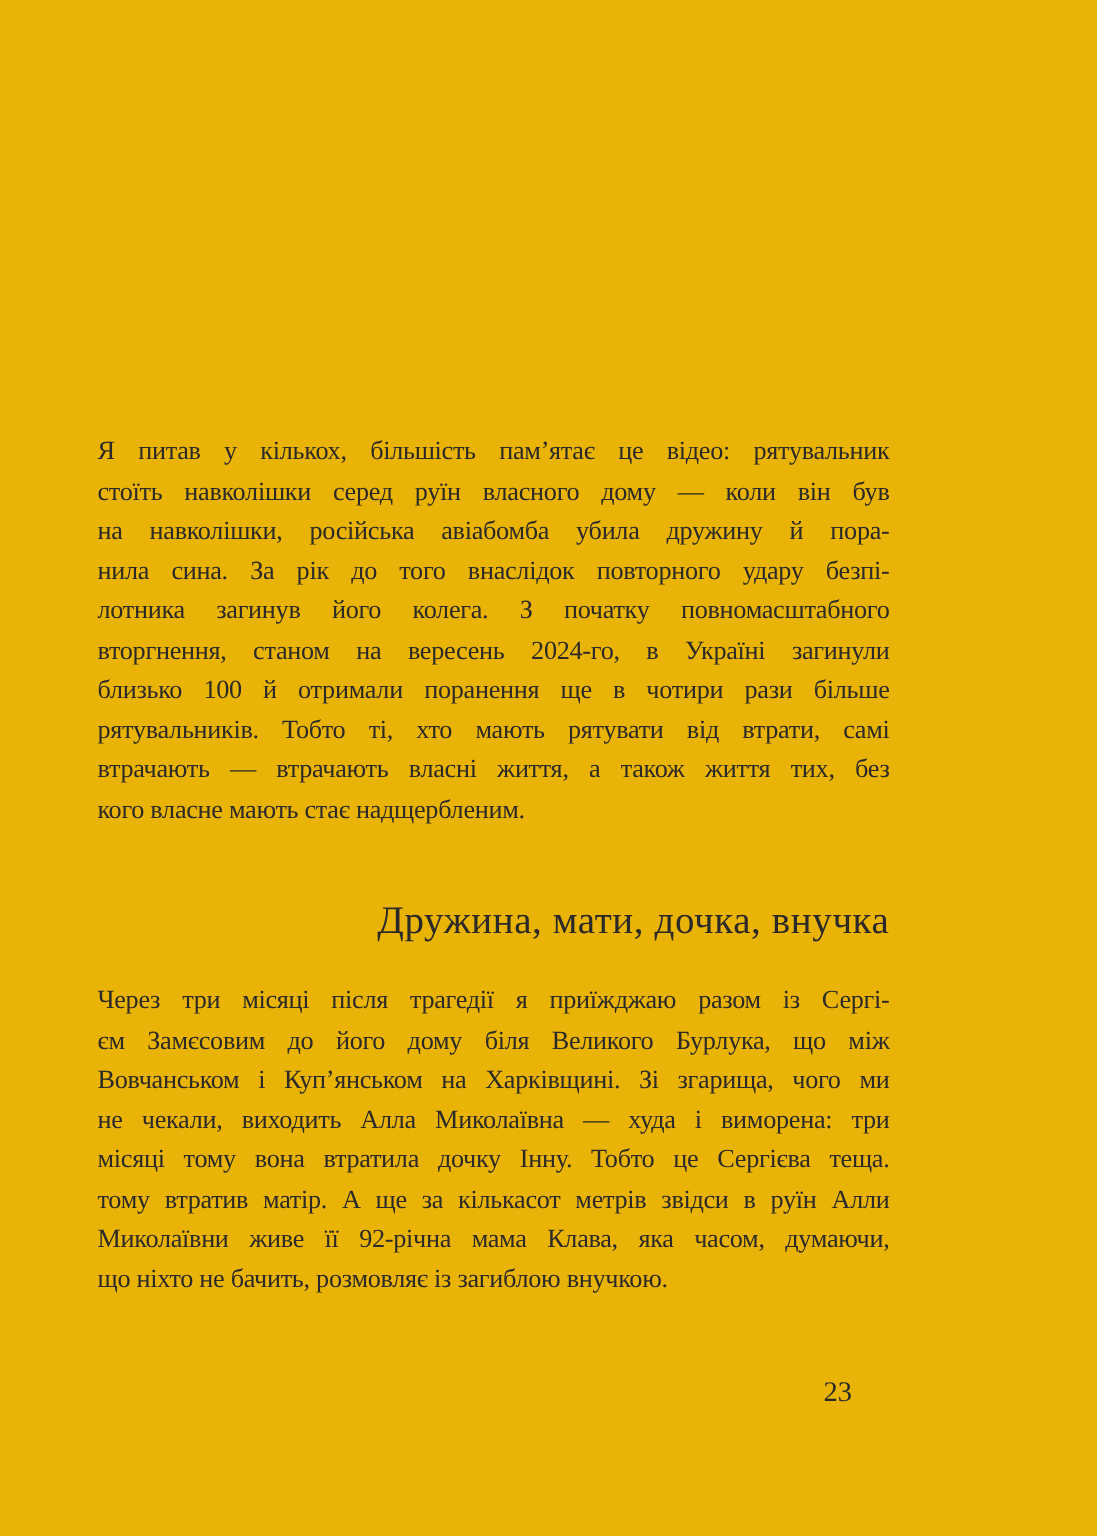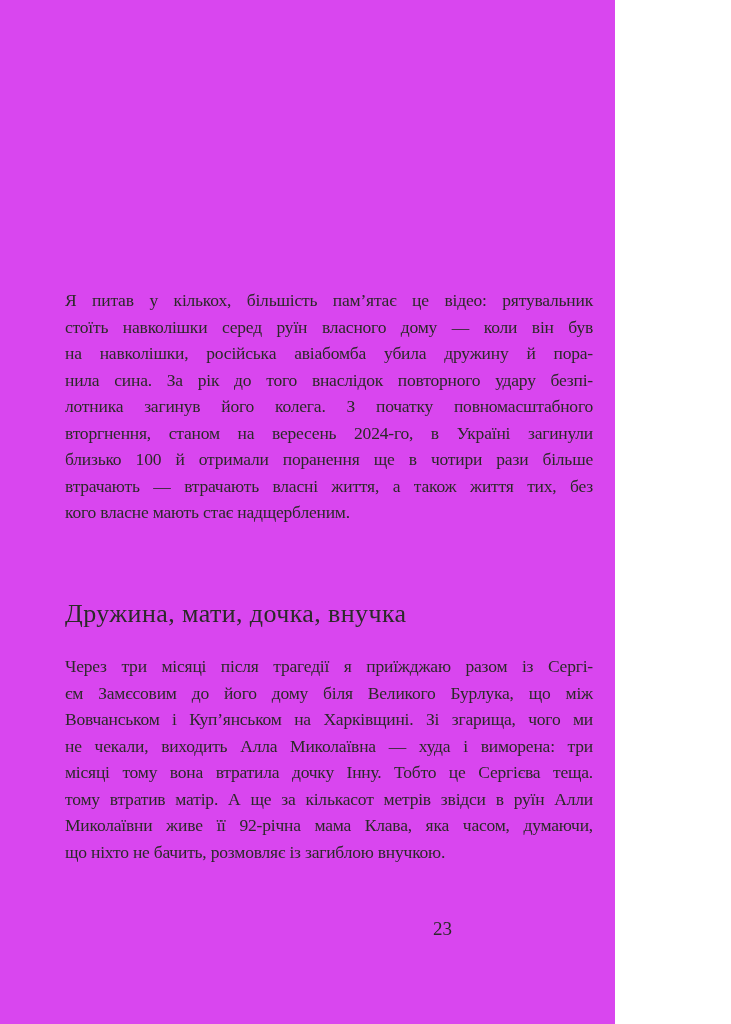--- a/index.html
+++ b/index.html
@@ -2,23 +2,23 @@
 <html lang="uk"><head>
 <meta charset="utf-8">
 <style>
   html, body {
     margin: 0;
     padding: 0;
     background: #ffffff;
   }
   .page {
     position: relative;
-    width: 615px;
+    width: 731px;
     height: 1024px;
-    background: #d946ef;
+    background: #eab308;
     color: #2b2a28;
     font-family: "Liberation Serif", "DejaVu Serif", serif;
     overflow: hidden;
   }
   .para {
     position: absolute;
     left: 65px;
     width: 528px;
     font-size: 17.5px;
     line-height: 26.5px;
@@ -34,21 +34,21 @@
   }
   .line.last {
     text-align-last: left;
   }
   .heading {
     position: absolute;
     left: 65px;
     width: 528px;
     top: 596px;
     margin: 0;
-    text-align: left;
+    text-align: right;
     font-size: 26px;
     line-height: 36px;
     font-weight: normal;
     letter-spacing: 0.4px;
     color: #2b2a28;
   }
   .folio {
     position: absolute;
     top: 917px;
     right: 163px;
@@ -64,20 +64,21 @@
 <main class="page">
 
   <section class="para para-1">
       <div class="line">Я питав у кількох, більшість пам’ятає це відео: рятувальник</div>
       <div class="line">стоїть навколішки серед руїн власного дому — коли він був</div>
       <div class="line">на навколішки, російська авіабомба убила дружину й пора-</div>
       <div class="line">нила сина. За рік до того внаслідок повторного удару безпі-</div>
       <div class="line">лотника загинув його колега. З початку повномасштабного</div>
       <div class="line">вторгнення, станом на вересень 2024-го, в Україні загинули</div>
       <div class="line">близько 100 й отримали поранення ще в чотири рази більше</div>
+      <div class="line">рятувальників. Тобто ті, хто мають рятувати від втрати, самі</div>
       <div class="line">втрачають — втрачають власні життя, а також життя тих, без</div>
       <div class="line last">кого власне мають стає надщербленим.</div>
     </section>
 
   <h2 class="heading">Дружина, мати, дочка, внучка</h2>
 
   <section class="para para-2">
       <div class="line">Через три місяці після трагедії я приїжджаю разом із Сергі-</div>
       <div class="line">єм Замєсовим до його дому біля Великого Бурлука, що між</div>
       <div class="line">Вовчанськом і Куп’янськом на Харківщині. Зі згарища, чого ми</div>

